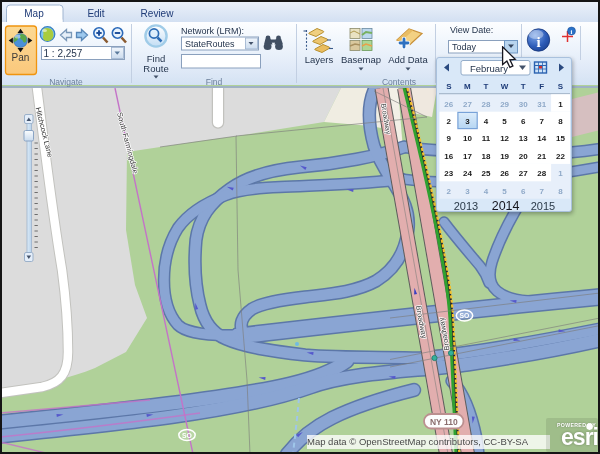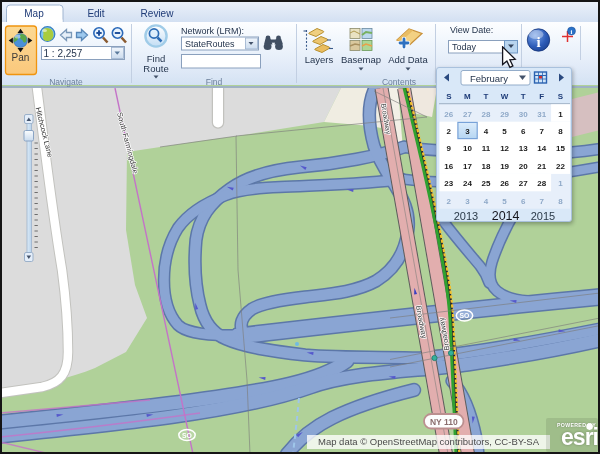--- a/index.html
+++ b/index.html
@@ -1,25 +1,25 @@
 <!DOCTYPE html>
 <html><head>
 <meta charset="utf-8">
 <style>
 html,body{margin:0;padding:0;}
 body{width:600px;height:454px;overflow:hidden;font-family:"Liberation Sans",sans-serif;}
 #app{position:relative;width:600px;height:454px;background:#b0d199;}
 #ribbon{position:absolute;left:0;top:0;}
 #map{position:absolute;left:0;top:88px;}
 .b{position:absolute;background:#151515;}
-#attrib{position:absolute;left:307px;top:435px;width:243px;height:14px;background:rgba(255,255,255,0.78);font-size:9.5px;color:#4a4a4a;line-height:14.5px;text-align:center;white-space:nowrap;}
+#attrib{position:absolute;left:307px;top:435px;width:243px;height:14px;background:rgba(255,255,255,0.78);font-size:9.5px;color:#4a4a4a;line-height:14.5px;text-align:left;white-space:nowrap;}
 #esri{position:absolute;left:546px;top:418px;width:52px;height:34px;background:rgba(60,70,50,0.14);border-radius:2px;color:#fff;}
 #esri .pb{font-size:5.2px;font-weight:bold;letter-spacing:0.35px;text-align:left;margin-top:4px;margin-left:11px;white-space:nowrap;text-shadow:0 0 2px rgba(0,0,0,0.35);}
 #esri .es{font-size:23px;font-weight:bold;letter-spacing:-1px;text-align:right;line-height:19px;margin-top:0px;text-shadow:0 0 2.5px rgba(0,0,0,0.3);}
-#cal{position:absolute;left:436px;top:57px;width:136px;height:155px;background:#d9e8f8;border:1px solid #a9c1dd;border-radius:3px;box-shadow:1px 2px 4px rgba(0,0,0,0.3);box-sizing:border-box;font-family:"Liberation Sans",sans-serif;margin-top:10px;}
+#cal{position:absolute;left:436px;top:57px;width:136px;height:155px;background:#d9e8f8;border:1px solid #a9c1dd;border-radius:3px;box-shadow:1px 2px 4px rgba(0,0,0,0.3);box-sizing:border-box;font-family:"Liberation Sans",sans-serif;}
 </style>
 </head>
 <body>
 <div id="app">
 <svg id="ribbon" width="600" height="88" viewBox="0 0 600 88">
 <defs>
 <linearGradient id="tabbg" x1="0" y1="0" x2="0" y2="1">
 <stop offset="0" stop-color="#edf2fa"></stop>
           <stop offset="1" stop-color="#d3e0f2"></stop>
 </linearGradient>

